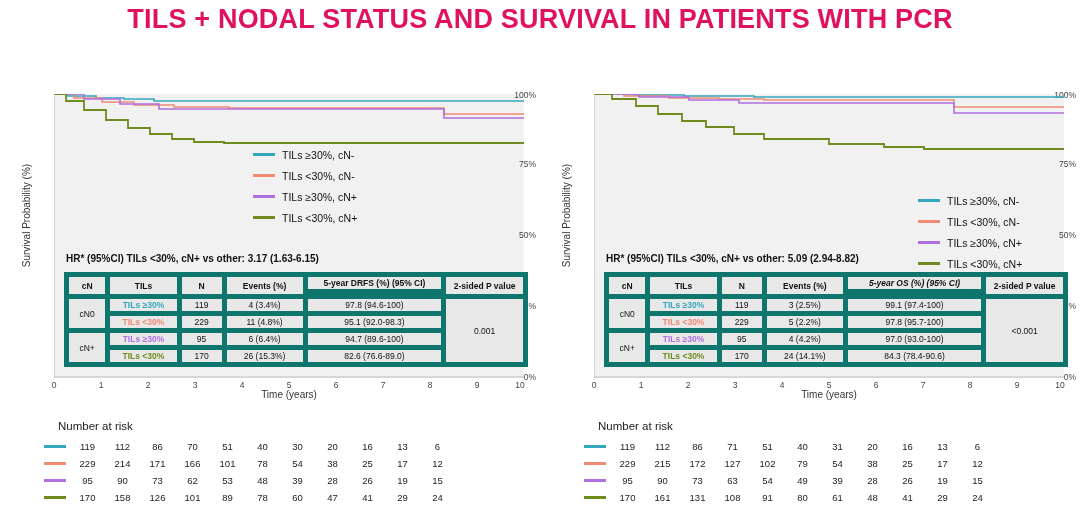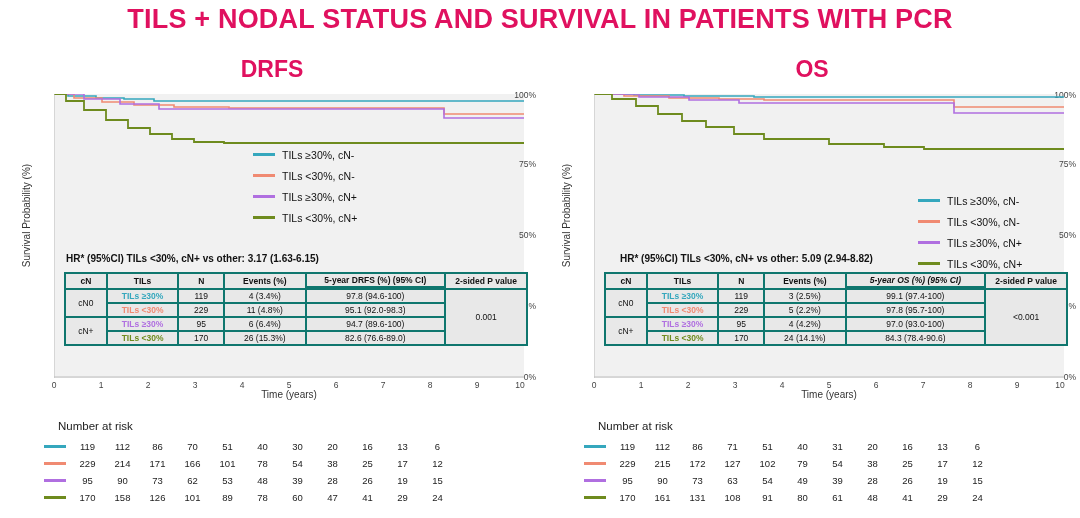--- a/index.html
+++ b/index.html
@@ -96,21 +96,21 @@
 
   
   table.risk-table {
     position: absolute;
     border-collapse: collapse;
     font-size: 8.5px;
     background: #e8e8e8;
     color: #111;
   }
   table.risk-table th, table.risk-table td {
-    border: 2px solid #0f766e;
+    border: 5px solid #0f766e;
     padding: 1px 3px;
     text-align: center;
     white-space: nowrap;
   }
   table.risk-table th { font-weight: bold; font-size: 8.5px; }
   td.tils-cell { font-weight: bold; }
 
   
   .nar-title {
     position: absolute;
@@ -122,21 +122,20 @@
   .nar-swatch { width: 22px; height: 3px; margin-right: 4px; }
   .nar-cell { width: 35px; text-align: center; }
 </style>
 </head>
 <body>
 
 <div id="root">
   <div class="main-title">TILS + NODAL STATUS AND SURVIVAL IN PATIENTS WITH PCR</div>
 
   <div class="panel panel-left">
-    <div class="panel-title">DRFS</div>
 
     <div class="plot-wrap">
       <div class="plot-bg"></div>
       <div class="y-axis-label">Survival Probability (%)</div>
 
       <div class="y-tick" style="top:0px;">100%</div>
       <div class="y-tick" style="top:69px;">75%</div>
       <div class="y-tick" style="top:140px;">50%</div>
       <div class="y-tick" style="top:211px;">25%</div>
       <div class="y-tick" style="top:282px;">0%</div>
@@ -291,21 +290,20 @@
         <span class="nar-cell">60</span>
         <span class="nar-cell">47</span>
         <span class="nar-cell">41</span>
         <span class="nar-cell">29</span>
         <span class="nar-cell">24</span>
       </div>
     </div>
   </div>
 
   <div class="panel panel-right">
-    <div class="panel-title">OS</div>
 
     <div class="plot-wrap">
       <div class="plot-bg"></div>
       <div class="y-axis-label">Survival Probability (%)</div>
 
       <div class="y-tick" style="top:0px;">100%</div>
       <div class="y-tick" style="top:69px;">75%</div>
       <div class="y-tick" style="top:140px;">50%</div>
       <div class="y-tick" style="top:211px;">25%</div>
       <div class="y-tick" style="top:282px;">0%</div>
@@ -346,21 +344,21 @@
       <div class="legend-row">
         <span class="legend-swatch" style="background:#b06fe0"></span>
         <span>TILs ≥30%, cN+</span>
       </div>
       <div class="legend-row">
         <span class="legend-swatch" style="background:#6e8b1e"></span>
         <span>TILs &lt;30%, cN+</span>
       </div>
     </div>
 
-    <div class="hr-line" style="left:72px; top:197px;text-align:center;">HR* (95%CI) TILs &lt;30%, cN+ vs other: 5.09 (2.94-8.82)</div>
+    <div class="hr-line" style="left:58px; top:197px;text-align:center;">HR* (95%CI) TILs &lt;30%, cN+ vs other: 5.09 (2.94-8.82)</div>
 
     <table class="risk-table" style="left:56px; top:216px; width:464px;">
       <thead>
         <tr>
           <th style="width:42px;" rowspan="2">cN</th>
           <th style="width:72px;" rowspan="2">TILs</th>
           <th style="width:46px;" rowspan="2">N</th>
           <th style="width:82px;" rowspan="2">Events (%)</th>
           <th style="width:140px;font-style:italic;">5-year OS (%) (95% CI)</th>
           <th style="width:82px;" rowspan="2">2-sided P value</th>

